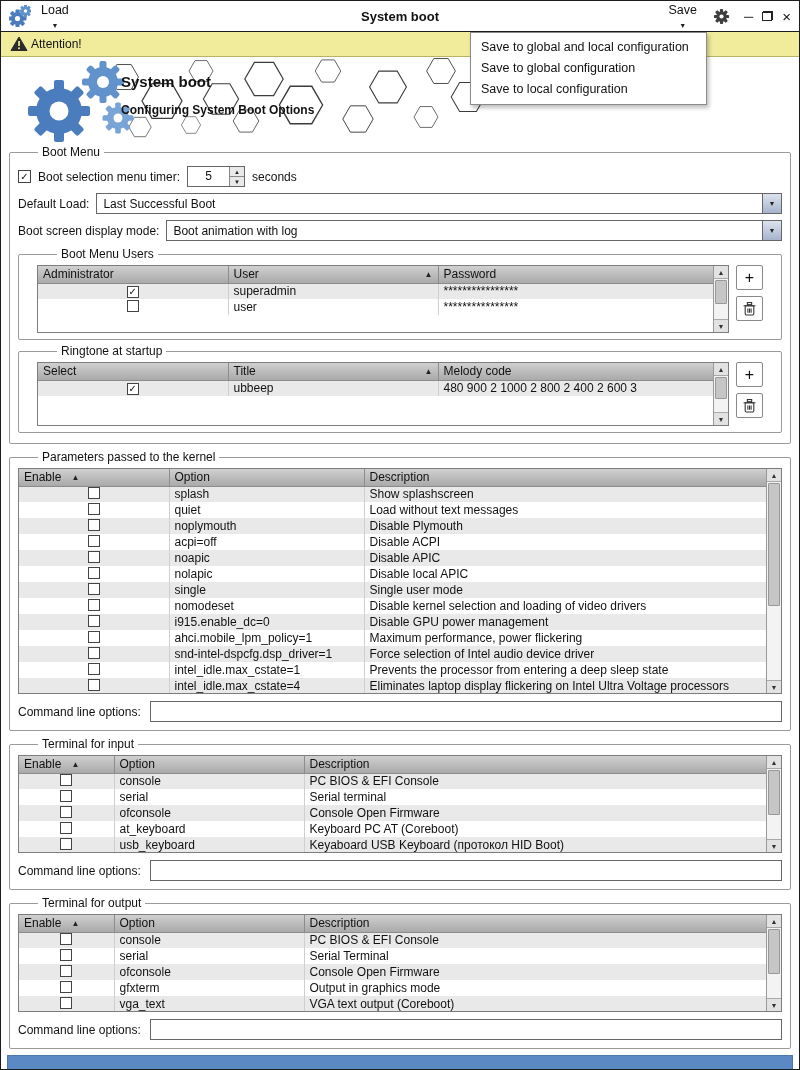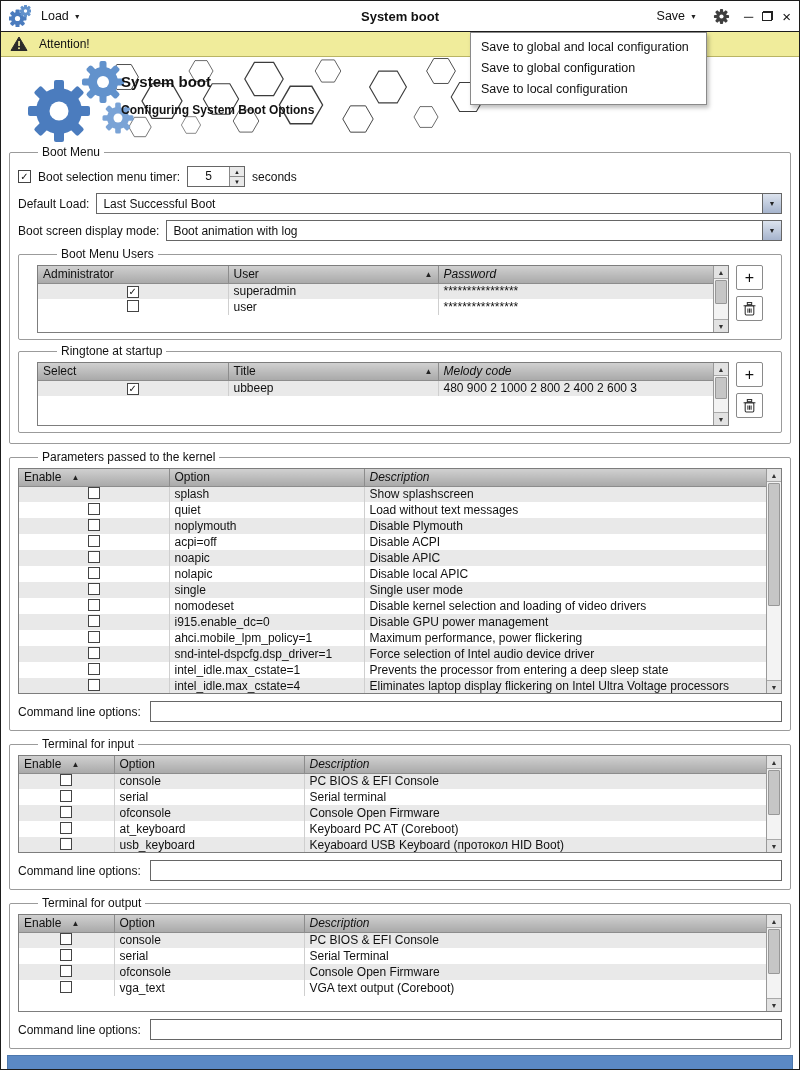--- a/index.html
+++ b/index.html
@@ -2,33 +2,33 @@
 <html><head>
 <meta charset="utf-8">
 <style>
   *{box-sizing:border-box;margin:0;padding:0;}
   body{width:800px;height:1070px;font-family:"Liberation Sans","DejaVu Sans",sans-serif;font-size:12px;color:#111;background:#fff;}
   .window{width:800px;height:1070px;border:1px solid #1c1c1c;position:relative;display:flex;flex-direction:column;overflow:hidden;background:#fff;}
 
   
   .titlebar{height:31px;border-bottom:1px solid #1c1c1c;display:flex;align-items:center;padding:0 8px;position:relative;flex:0 0 auto;background:#fff;}
   .tb-left{display:flex;align-items:center;gap:6px;z-index:2;}
-  .menu-btn{display:flex;align-items:center;gap:5px;padding:2px 4px;font-size:12.5px;}
+  .menu-btn{display:flex;align-items:center;gap:5px;padding:2px 4px;font-size:12.5px;flex-direction:column;}
   .caret{font-size:7px;color:#222;}
   .tb-title{position:absolute;left:0;right:0;text-align:center;font-weight:bold;font-size:13px;}
   .tb-right{margin-left:auto;display:flex;align-items:center;gap:12px;z-index:2;}
   .win-controls{display:flex;align-items:center;gap:9px;margin-left:2px;}
   .wc{font-size:13px;line-height:1;cursor:default;}
   .max-icon{width:11px;height:10px;position:relative;}
   .max-icon::before{content:"";position:absolute;right:0;top:0;width:8px;height:7px;border:1px solid #222;}
   .max-icon::after{content:"";position:absolute;left:0;bottom:0;width:8px;height:7px;border:1px solid #222;background:#fff;}
   .close-x{font-size:15px;}
 
   
-  .attention{height:25px;background:#f0ec9b;border-bottom:1px solid #b9b464;display:flex;align-items:center;gap:11px;padding:0 9px;flex:0 0 auto;}
+  .attention{height:25px;background:#f0ec9b;border-bottom:1px solid #b9b464;display:flex;align-items:center;gap:3px;padding:0 9px;flex:0 0 auto;}
 
   
   .save-menu{position:absolute;left:469px;top:31px;width:237px;background:#fff;border:1px solid #8a8a8a;box-shadow:2px 3px 4px rgba(0,0,0,.25);z-index:40;padding:4px 0;}
   .save-menu-item{padding:2px 10px;line-height:17px;white-space:nowrap;font-size:12.5px;}
 
   
   .app-header{height:88px;position:relative;flex:0 0 auto;overflow:hidden;background:#fff;}
   .hexes{position:absolute;left:95px;top:0;}
   .logo{position:absolute;left:18px;top:2px;}
   .app-title{position:absolute;left:120px;top:16px;font-size:15px;font-weight:bold;z-index:3;}
@@ -52,21 +52,21 @@
   .combo-btn{width:19px;height:100%;border-left:1px solid #666;background:linear-gradient(#dce3ee,#a6b4cd);display:flex;align-items:center;justify-content:center;font-size:7px;color:#222;}
   .cmd-row{display:flex;align-items:center;gap:9px;margin-top:7px;}
   .text-input{flex:1;height:21px;border:1px solid #666;background:#fff;font:inherit;padding:0 4px;}
 
   
   .table-area{display:flex;gap:7px;align-items:flex-start;margin-top:3px;}
   .table-box{flex:1;border:1px solid #7d7d7d;background:#fff;display:flex;align-items:stretch;overflow:hidden;}
   table.grid{border-collapse:collapse;table-layout:fixed;font-size:12px;width:calc(100% - 15px);align-self:flex-start;}
   table.grid th{background:linear-gradient(#d0d0d0,#a9a9a9);border:1px solid #8c8c8c;border-top:none;font-weight:normal;text-align:left;padding:0 5px;height:17px;overflow:hidden;white-space:nowrap;}
   table.grid th:first-child{border-left:none;}
-  table.grid th:last-child{border-right:none;font-style:italic;}
+  table.grid th:last-child{border-right:none;}
   table.grid td{height:16px;padding:0 5px;white-space:nowrap;overflow:hidden;border-left:1px solid #cfcfcf;}
   table.grid td:first-child{border-left:none;}
   table.grid tbody tr:nth-child(odd){background:#e9e9e9;}
   .cell-check{text-align:center;}
   .cell-check .cb{width:12px;height:12px;}
   .sort-right{float:right;font-size:8px;margin-top:3px;color:#222;}
   .sort-inline{font-size:8px;margin-left:10px;color:#222;vertical-align:1px;}
 
   .vscroll{width:15px;border-left:1px solid #999;background:#f3f3f3;display:flex;flex-direction:column;flex:0 0 auto;}
   .vs-btn{height:13px;background:#e2e2e2;border-top:1px solid #a9a9a9;border-bottom:1px solid #a9a9a9;font-size:7px;display:flex;align-items:center;justify-content:center;color:#333;}
@@ -535,20 +535,25 @@
                 <td>serial</td>
                 <td>Serial Terminal</td>
               </tr>
               <tr>
                 <td class="cell-check"><span class="cb"></span></td>
                 <td>ofconsole</td>
                 <td>Console Open Firmware</td>
               </tr>
               <tr>
                 <td class="cell-check"><span class="cb"></span></td>
+                <td>gfxterm</td>
+                <td>Output in graphics mode</td>
+              </tr>
+              <tr>
+                <td class="cell-check"><span class="cb"></span></td>
                 <td>vga_text</td>
                 <td>VGA text output (Coreboot)</td>
               </tr>
             </tbody>
         </table>
         <div class="vscroll">
           <span class="vs-btn">▲</span>
           <span class="vs-track">
               <span class="vs-thumb" style="top:1px;height:64%;"></span>
             </span>

